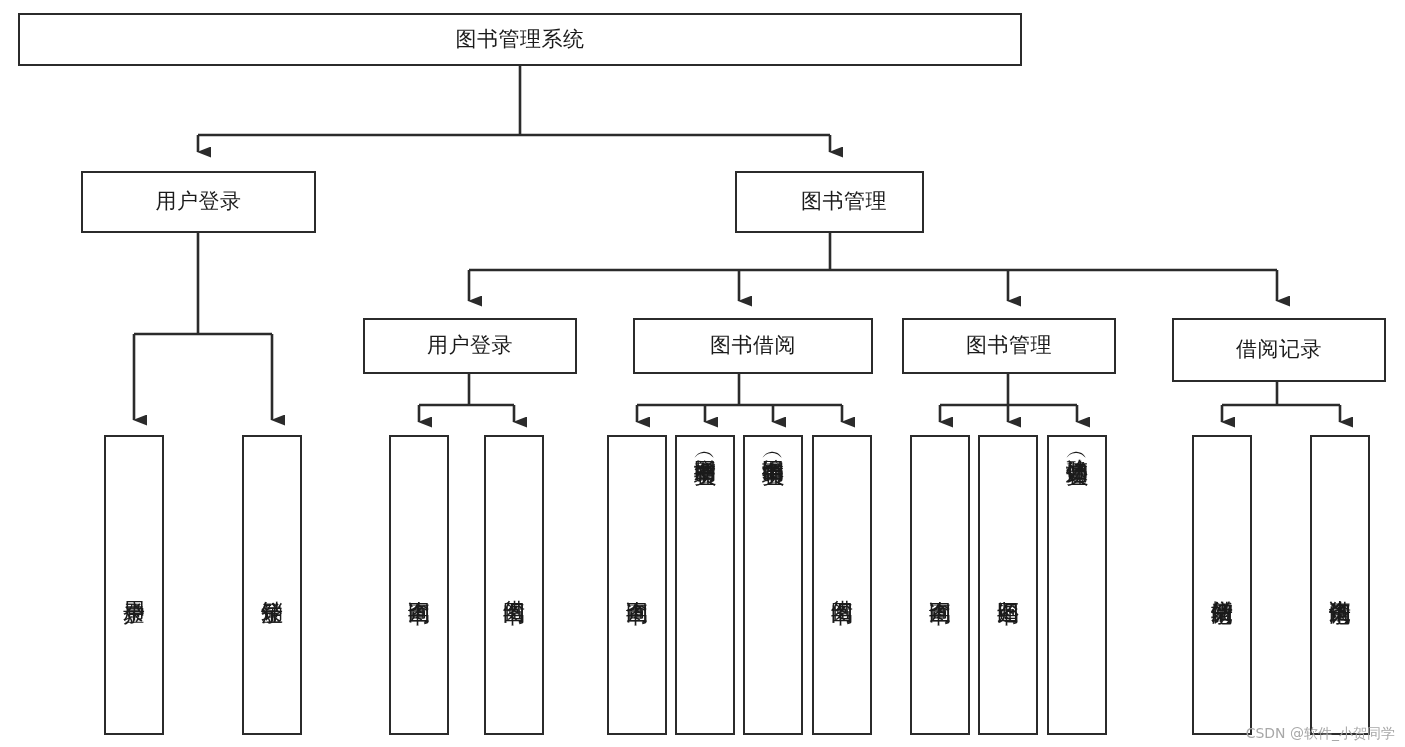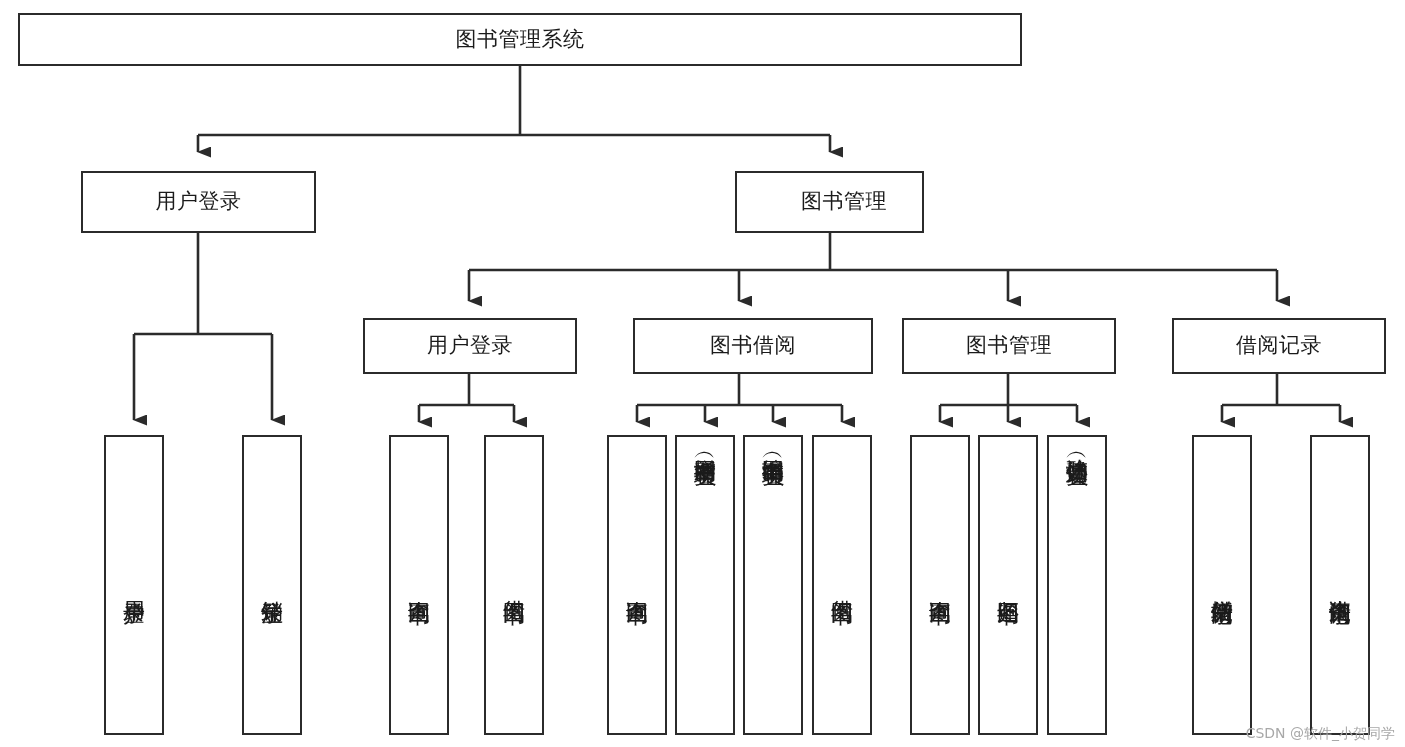--- a/index.html
+++ b/index.html
@@ -148,21 +148,21 @@
   </div>
 
   <div class="node horiz" style="left:633px; top:318px; width:240px; height:56px;">
     <span class="node-label">图书借阅</span>
   </div>
 
   <div class="node horiz" style="left:902px; top:318px; width:214px; height:56px;">
     <span class="node-label">图书管理</span>
   </div>
 
-  <div class="node horiz" style="left:1172px; top:318px; width:214px; height:56px;">
+  <div class="node horiz" style="left:1172px; top:318px; width:214px; height:64px;">
     <span class="node-label">借阅记录</span>
   </div>
 
   <div class="node vert centered" style="left:104px; top:435px; width:60px; height:300px;">
     <span class="node-label">用户登录</span>
   </div>
 
   <div class="node vert centered" style="left:242px; top:435px; width:60px; height:300px;">
     <span class="node-label">注销登录</span>
   </div>

